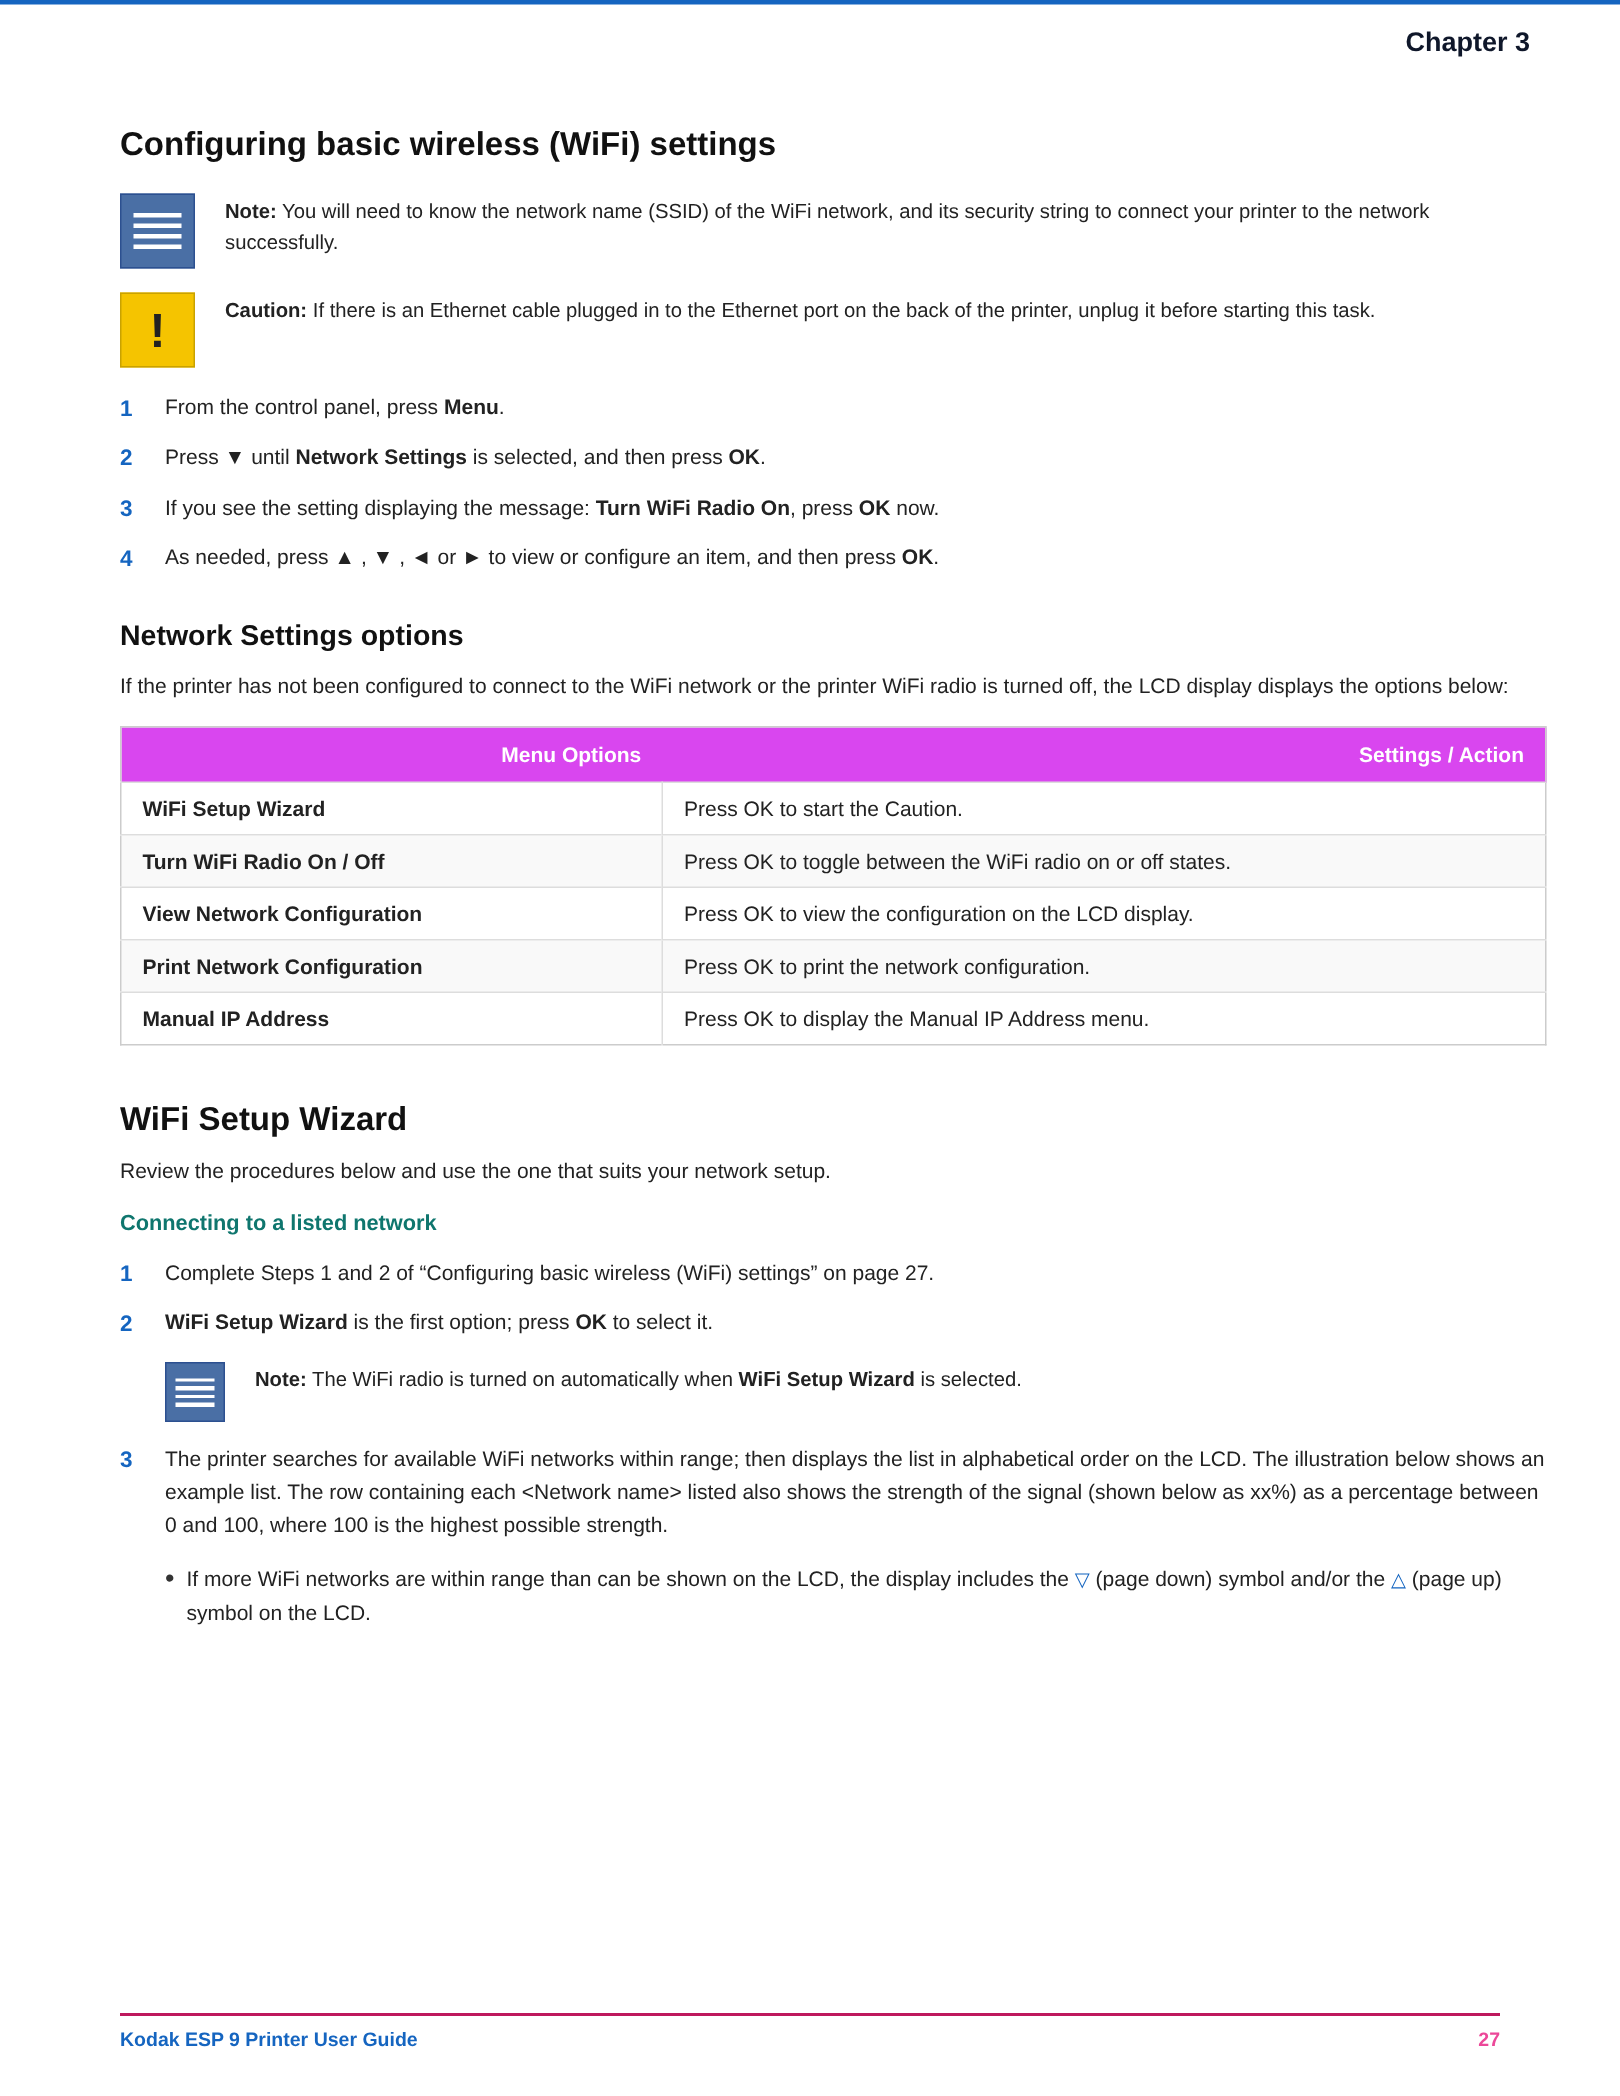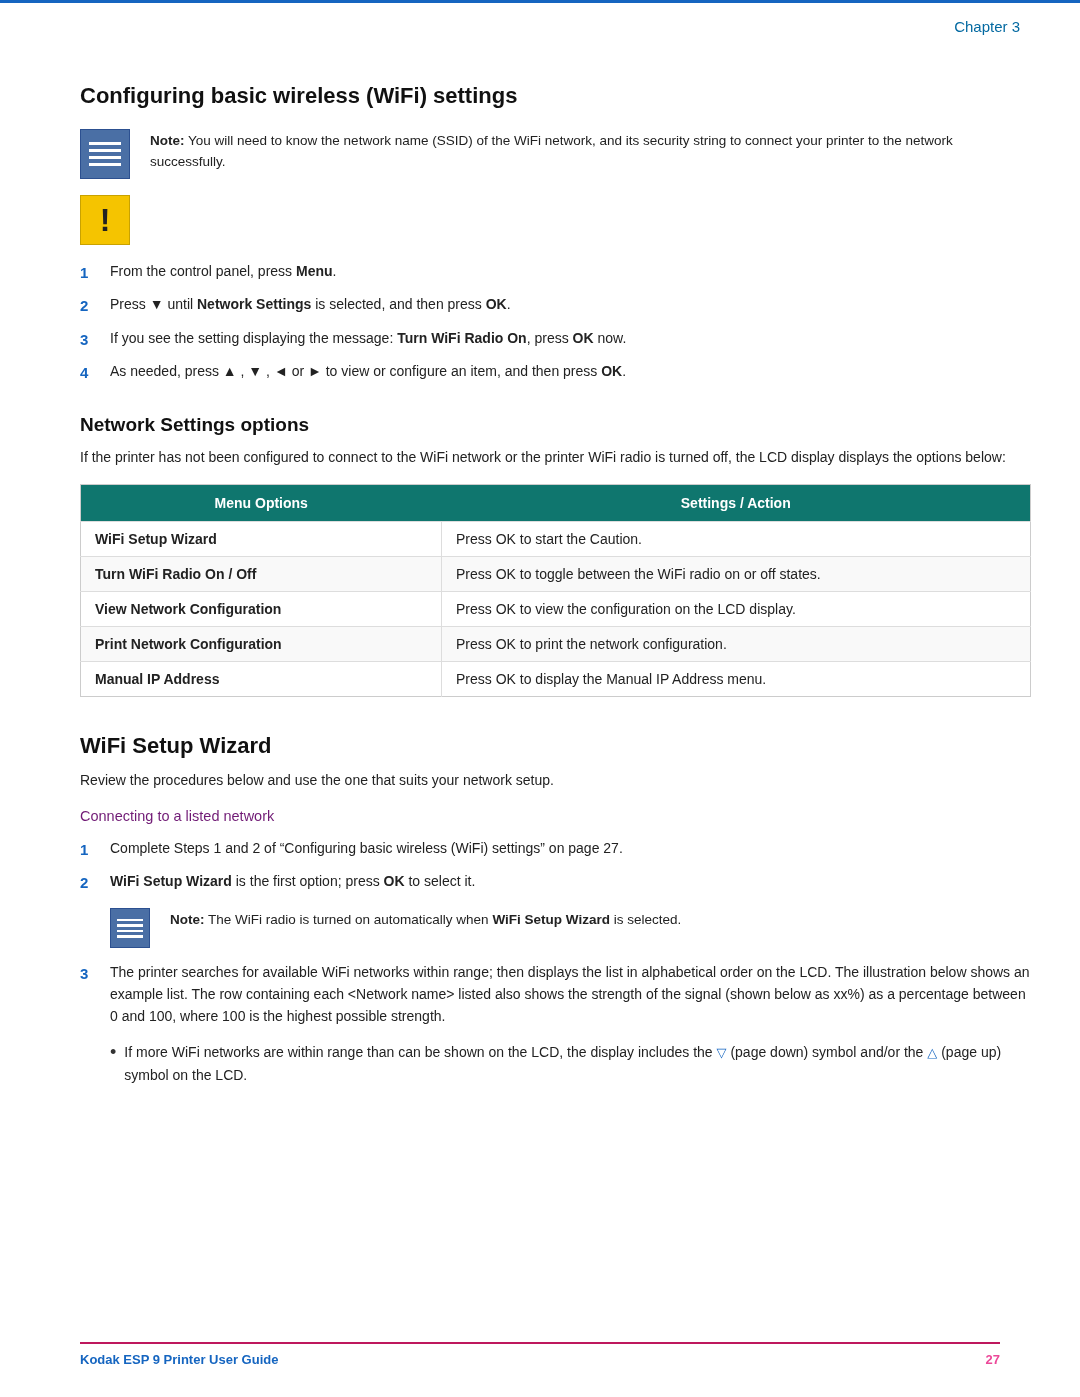--- a/index.html
+++ b/index.html
@@ -16,23 +16,23 @@
     .top-rule {
       height: 3px;
       background: #1565c0;
       width: 100%;
     }
 
     .chapter-label {
       position: absolute;
       top: 18px;
       right: 60px;
-      color: #0369a1;
-      font-size: 15px;
-      font-weight: normal;
+      color: #0f172a;
+      font-size: 18px;
+      font-weight: bold;
     }
 
     .content {
       padding: 60px 49px 60px 80px;
       margin-top: 20px;
     }
 
     h1.section-title {
       font-size: 22px;
       font-weight: bold;
@@ -112,48 +112,48 @@
 
     
     .settings-table {
       width: 100%;
       border-collapse: collapse;
       margin-bottom: 20px;
       border: 1px solid #ccc;
     }
 
     .settings-table th {
-      background: #0f766e;
+      background: #d946ef;
       color: white;
       font-weight: bold;
       font-size: 14px;
       padding: 10px 14px;
-      text-align: center;
+      text-align: right;
     }
 
     .settings-table td {
       padding: 9px 14px;
       font-size: 14px;
       vertical-align: top;
       border-top: 1px solid #ddd;
     }
 
     .settings-table tr:nth-child(even) td {
       background: #f9f9f9;
     }
 
     .settings-table td:first-child {
       font-weight: bold;
       width: 38%;
       border-right: 1px solid #ddd;
     }
 
     .connecting-link {
-      color: #701a75;
-      font-weight: normal;
+      color: #0f766e;
+      font-weight: bold;
       font-size: 14.5px;
       margin-bottom: 14px;
       margin-top: 12px;
     }
 
     .bullet-list {
       list-style: none;
       margin: 10px 0 0 30px;
     }
 
@@ -276,20 +276,23 @@
       <span></span>
       <span></span>
     </div>
     <div class="note-text">
       <strong>Note:</strong><span> You will need to know the network name (SSID) of the WiFi network, and its security string to connect your printer to the network successfully.</span>
     </div>
   </div>
 
   <div class="note-block">
     <div class="warn-icon">!</div>
+    <div class="note-text">
+      <strong>Caution:</strong><span> If there is an Ethernet cable plugged in to the Ethernet port on the back of the printer, unplug it before starting this task.</span>
+    </div>
   </div>
 
   <ol class="steps-list">
     <li>
       <span class="step-num">1</span>
       <span class="step-content">From the control panel, press <strong>Menu</strong>.</span>
     </li>
     <li>
       <span class="step-num">2</span>
       <span class="step-content">Press ▼ until <strong>Network Settings</strong> is selected, and then press <strong>OK</strong>.</span>

